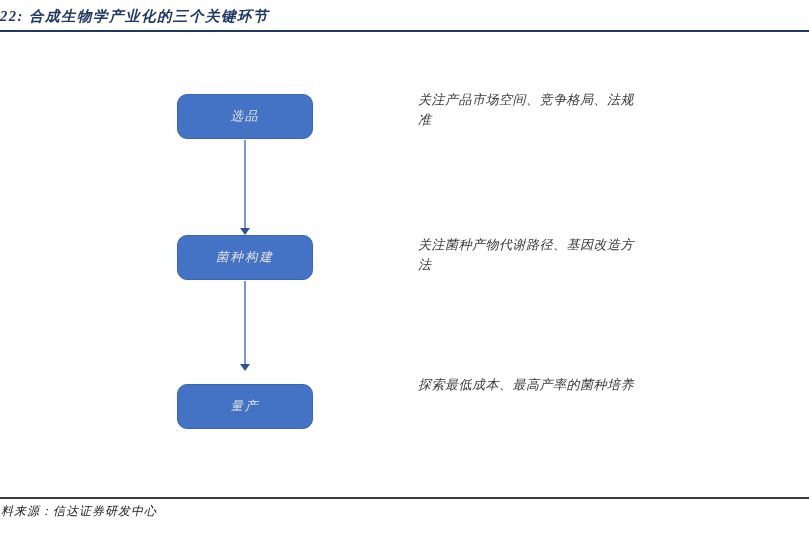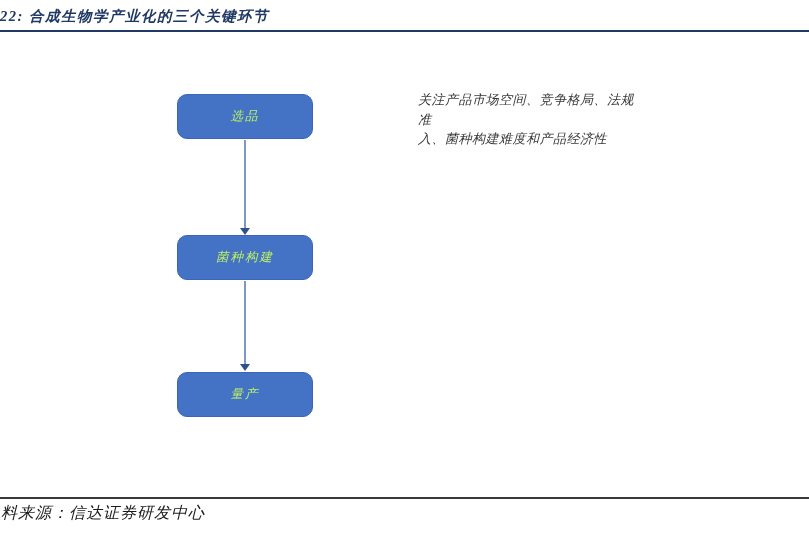--- a/index.html
+++ b/index.html
@@ -43,29 +43,29 @@
     height: 45px;
     background: #4472C4;
     border: 1px solid #3A66B5;
     border-radius: 10px;
     box-sizing: border-box;
     display: flex;
     align-items: center;
     justify-content: center;
   }
   .flow-box .box-label {
-    color: #bef264;
+    color: #e5e5e5;
     font-size: 12.5px;
     letter-spacing: 2px;
     font-style: italic;
     white-space: nowrap;
   }
   .box-1 { top: 94px; }
   .box-2 { top: 235px; align-items: center; }
-  .box-3 { top: 372px; }
+  .box-3 { top: 384px; }
   
   .conn-line {
     position: absolute;
     left: 244px;
     width: 1.5px;
     background: #7C98C9;
   }
   .conn-line-1 { top: 140px; height: 89px; }
   .conn-line-2 { top: 281px; height: 84px; }
   .conn-head {
@@ -100,21 +100,21 @@
     left: 0;
     top: 497px;
     width: 809px;
     height: 2px;
     background: #3a3a3a;
   }
   .fig-source {
     position: absolute;
     left: 1px;
     top: 503px;
-    font-size: 16px;
+    font-size: 12px;
     letter-spacing: 1px;
     font-style: italic;
     color: #1a1a1a;
     white-space: nowrap;
   }
 </style>
 </head>
 <body>
 
 <div class="canvas">
@@ -133,23 +133,24 @@
   </div>
   <div class="conn-line conn-line-2"></div>
   <div class="conn-head conn-head-2"></div>
 
   <div class="flow-box box-3">
     <span class="box-label">量产</span>
   </div>
 
   <div class="annotation ann-1">
     <span class="ann-line">关注产品市场空间、竞争格局、法规准</span>
-    <span class="ann-line">入、菌种构建难度和产品经济性</span>
   </div>
   <div class="annotation ann-2">
+    <span class="ann-line">关注菌种产物代谢路径、基因改造方法</span>
   </div>
   <div class="annotation ann-3">
+    <span class="ann-line">探索最低成本、最高产率的菌种培养</span>
   </div>
 
   <div class="rule-bottom"></div>
   <div class="fig-source">料来源：信达证券研发中心</div>
 
 </div>
 
 </body></html>

